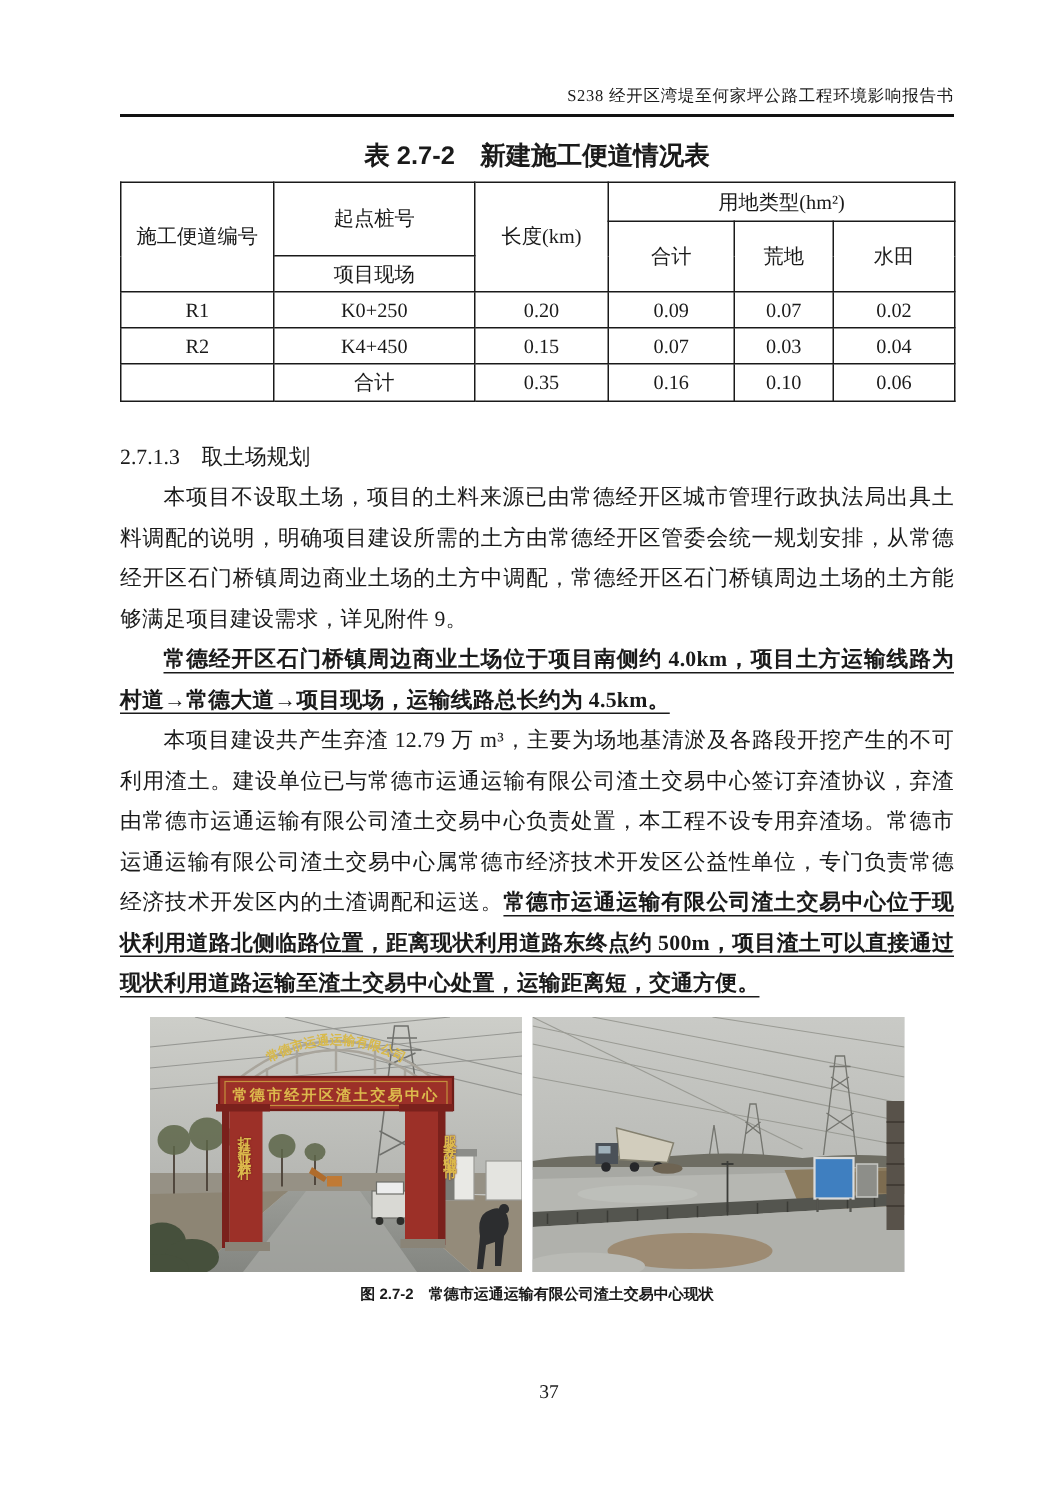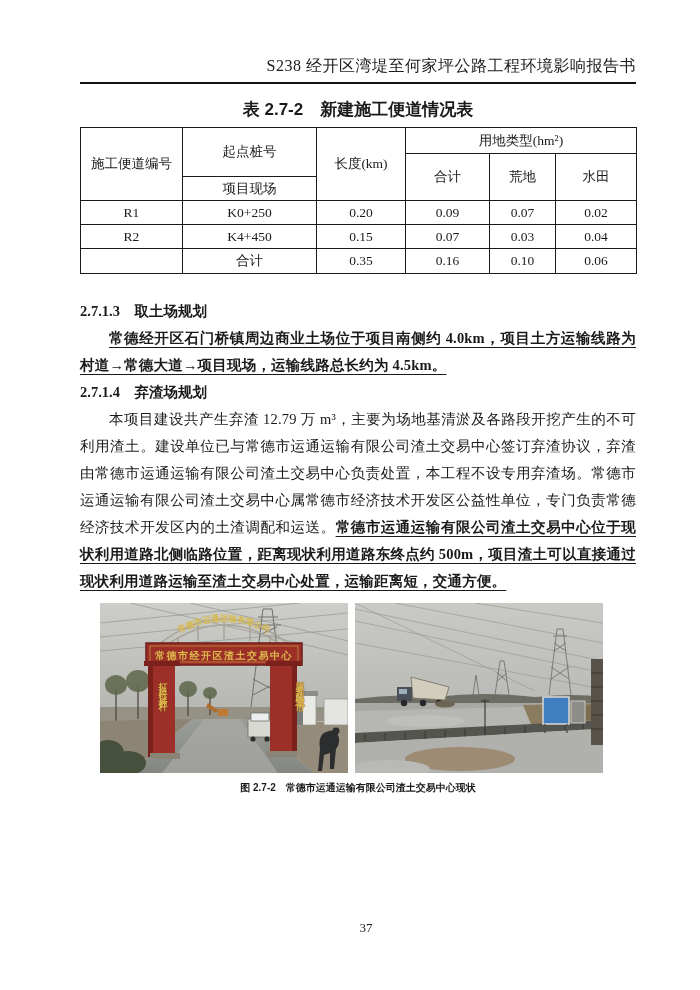--- a/index.html
+++ b/index.html
@@ -3,39 +3,39 @@
 <meta charset="utf-8">
 <style>
   html,body{margin:0;padding:0;background:#e8e8e8;}
   .page{
     width:700px;height:990px;background:#ffffff;position:relative;
     margin:0 auto;overflow:hidden;color:#1a1a1a;
     font-family:"Liberation Serif","DejaVu Serif",serif;
   }
   .content{position:absolute;left:80px;top:56px;width:556px;}
   .doc-header{
-    text-align:right;font-size:16px;letter-spacing:.5px;
+    text-align:right;font-size:11px;letter-spacing:.5px;
     padding-bottom:5px;border-bottom:2px solid #111;
   }
   .table-title{
     margin-top:14px;text-align:center;font-weight:bold;font-size:17px;
     font-family:"Liberation Sans","DejaVu Sans",sans-serif;white-space:pre-wrap;
   }
   table.road-table{
     margin-top:6px;border-collapse:collapse;table-layout:fixed;width:556px;
     font-size:13.5px;
   }
   table.road-table th,table.road-table td{
     border:1.5px solid #1a1a1a;text-align:center;vertical-align:middle;
     font-weight:normal;padding:0;overflow:hidden;
   }
   tr.hrowA{height:26px;} tr.hrowB{height:23px;} tr.hrowC{height:24px;}
   tr.brow{height:24px;} tr.brow-last{height:25px;}
   .sec-heading{
-    font-size:14.5px;line-height:27px;margin:0;font-weight:bold;
+    font-size:14.5px;line-height:27px;margin:0;font-weight:normal;
     white-space:pre-wrap;
   }
   .sec-heading.first{margin-top:24px;}
   p.body-par{
     margin:0;font-size:14.5px;line-height:27px;text-align:justify;
     text-indent:2em;letter-spacing:.2px;
   }
   .u{text-decoration:underline;text-underline-offset:3.5px;text-decoration-thickness:1px;font-weight:bold;}
   .photos-row{margin-top:8px;height:170px;display:flex;gap:7px;padding-left:20px;}
   .photo{width:248px;height:170px;position:relative;overflow:hidden;background:#c2c3bf;}
@@ -114,23 +114,23 @@
           <td>合计</td>
           <td>0.35</td>
           <td>0.16</td>
           <td>0.10</td>
           <td>0.06</td>
         </tr>
       </tbody>
     </table>
 
     <div class="sec-heading first">2.7.1.3　取土场规划</div>
+    <p class="body-par">本项目不设取土场，项目的土料来源已由常德经开区城市管理行政执法局出具土料调配的说明，明确项目建设所需的土方由常德经开区管委会统一规划安排，从常德经开区石门桥镇周边商业土场的土方中调配，常德经开区石门桥镇周边土场的土方能够满足项目建设需求，详见附件 9。</p>
     <p class="body-par"><span class="u">常德经开区石门桥镇周边商业土场位于项目南侧约 4.0km，项目土方运输线路为村道→常德大道→项目现场，运输线路总长约为 4.5km。</span></p>
 
-    <div class="sec-heading">2.7.1.4　弃渣场规划</div>
     <p class="body-par"><span>本项目建设共产生弃渣 12.79 万 m³，主要为场地基清淤及各路段开挖产生的不可利用渣土。建设单位已与常德市运通运输有限公司渣土交易中心签订弃渣协议，弃渣由常德市运通运输有限公司渣土交易中心负责处置，本工程不设专用弃渣场。常德市运通运输有限公司渣土交易中心属常德市经济技术开发区公益性单位，专门负责常德经济技术开发区内的土渣调配和运送。</span><span class="u">常德市运通运输有限公司渣土交易中心位于现状利用道路北侧临路位置，距离现状利用道路东终点约 500m，项目渣土可以直接通过现状利用道路运输至渣土交易中心处置，运输距离短，交通方便。</span></p>
 
     <div class="photos-row">
 
       <div class="photo">
         <svg width="248" height="170" viewBox="0 0 248 170">
           <defs>
             <linearGradient id="skyL" x1="0" y1="0" x2="0" y2="1">
               <stop offset="0" stop-color="#cdcec9"></stop>
                 <stop offset="1" stop-color="#b4b5b1"></stop>

